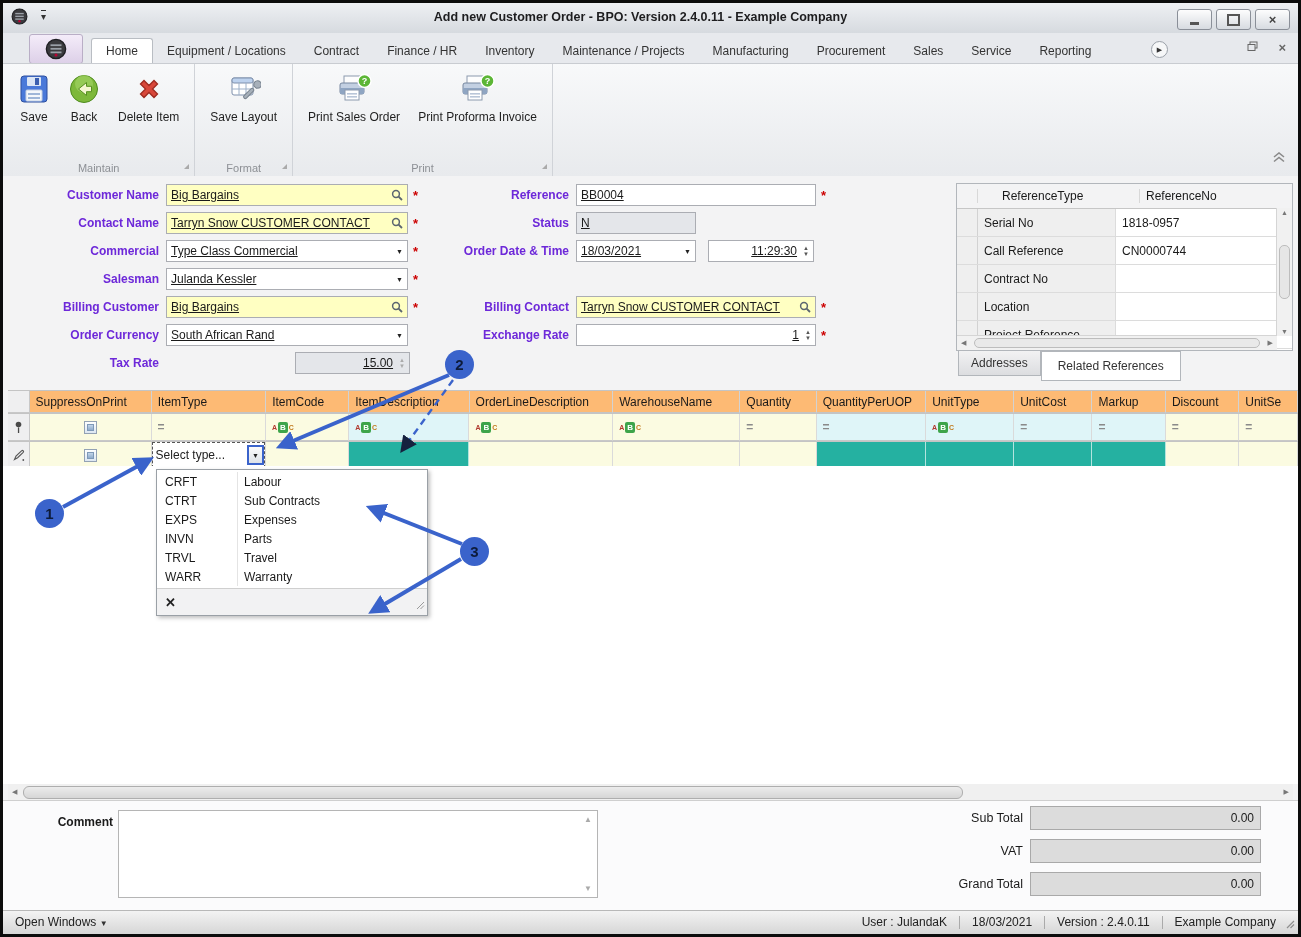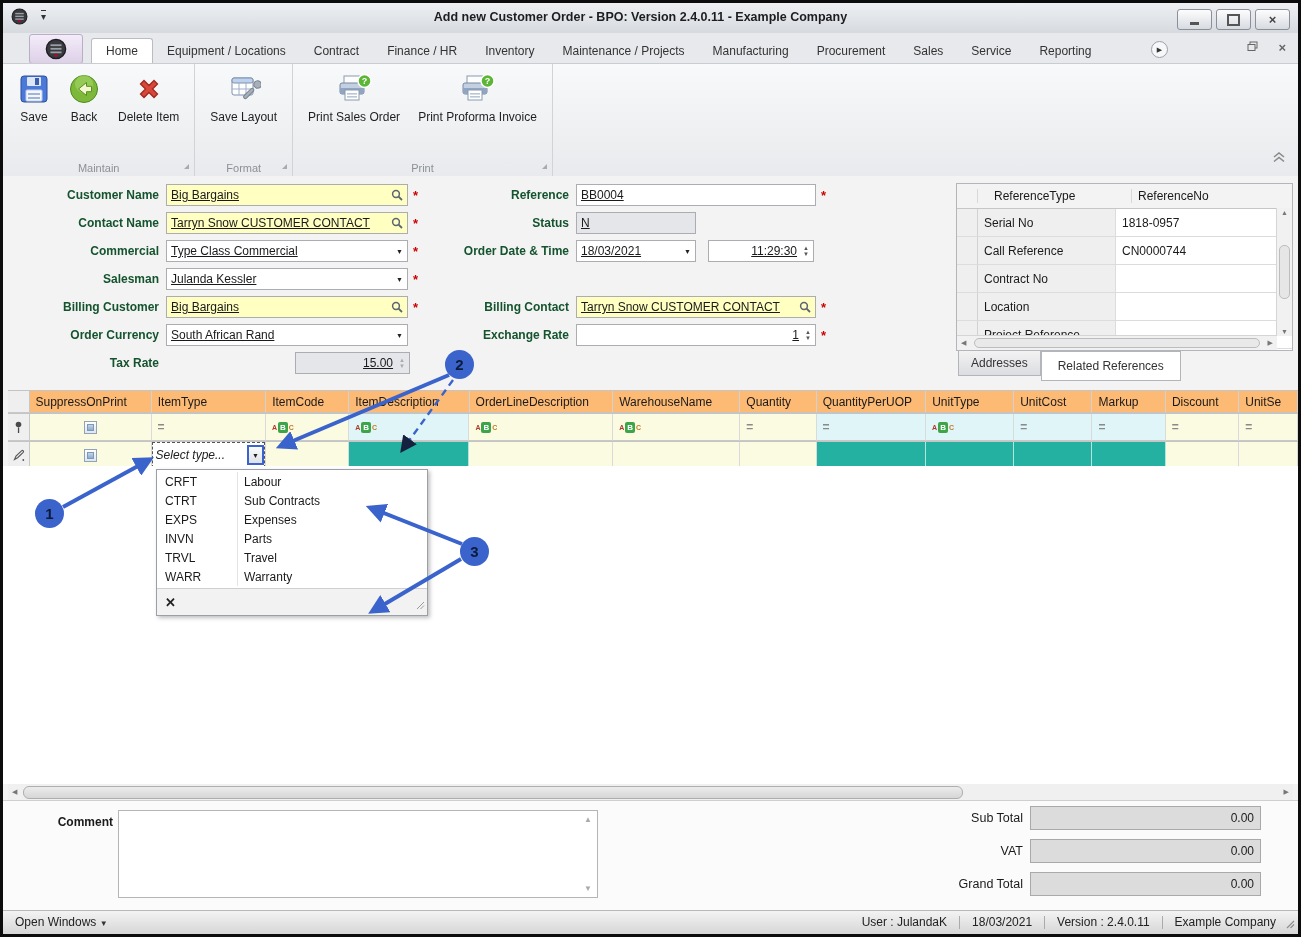--- a/index.html
+++ b/index.html
@@ -42,21 +42,21 @@
   .rcap{position:absolute;left:0;right:0;bottom:2px;text-align:center;color:#8d9095;font-size:11px;}
   .rlauncher{position:absolute;right:4px;bottom:3px;}
   .ribbon-collapse{position:absolute;right:12px;top:88px;}
 
   
   .formarea{position:absolute;left:0;top:173px;right:0;height:214px;background:#f3f3f4;}
   #form-left{position:absolute;left:8px;top:8px;width:430px;}
   #form-middle{position:absolute;left:420px;top:8px;width:410px;}
   .frow{display:flex;align-items:center;height:22px;margin-bottom:6px;}
   .fspacer{height:28px;}
-  .flabel{text-align:right;font-weight:bold;padding-right:7px;color:#14532d;white-space:nowrap;}
+  .flabel{text-align:right;font-weight:bold;padding-right:7px;color:#6d28d9;white-space:nowrap;}
   #form-left .flabel{width:148px;}
   #form-middle .flabel{width:146px;}
   .fctl{position:relative;height:22px;box-sizing:border-box;border:1px solid #abadb3;background:#fff;
     display:flex;align-items:center;padding:0 4px;overflow:hidden;}
   #form-left .fctl{width:242px;}
   #form-middle .fctl{width:240px;}
   .fctl.yellow{background:var(--field-yellow);}
   .fctl.grey{background:#e4e6ea;}
   .fctl.short{width:120px !important;}
   .fctl.short-right{width:115px !important;margin-left:129px;}
@@ -68,21 +68,21 @@
   .sicon{margin-left:4px;display:flex;}
   .spin{display:flex;flex-direction:column;justify-content:center;margin-left:3px;line-height:6px;}
   .spin i{font-style:normal;font-size:6px;color:#555;}
   .grey .spin i{color:#aaa;}
   .req{color:var(--required-red);font-weight:bold;margin-left:5px;font-size:13px;}
 
   
   .refpanel{position:absolute;left:953px;top:180px;width:337px;}
   .refgrid{border:1px solid #b2b6bb;background:#fff;height:166px;overflow:hidden;position:relative;}
   .refhead{display:flex;height:24px;background:#f3f3f4;border-bottom:1px solid #c6c6c6;align-items:center;}
-  .refhead .rh1{width:137px;padding-left:16px;border-left:1px solid #d8d8d8;margin-left:20px;}
+  .refhead .rh1{width:137px;padding-left:24px;border-left:1px solid #d8d8d8;margin-left:20px;}
   .refhead .rh2{width:140px;padding-left:6px;border-left:1px solid #d8d8d8;}
   .refrow{display:flex;height:27px;border-bottom:1px solid #dcdcdc;align-items:center;}
   .refind{width:20px;height:100%;background:#efefef;border-right:1px solid #d2d2d2;}
   .reftype{width:131px;height:100%;display:flex;align-items:center;padding-left:6px;background:#efefef;border-right:1px solid #dcdcdc;}
   .refno{flex:1;height:100%;display:flex;align-items:center;padding-left:6px;background:#fff;}
   .refvscroll{position:absolute;right:0;top:24px;bottom:14px;width:15px;background:#f1f1f1;border-left:1px solid #d5d5d5;
     display:flex;flex-direction:column;align-items:center;justify-content:space-between;padding:1px 0;}
   .refvscroll .thumb{width:9px;height:52px;background:#e6e6e6;border:1px solid #bdbdbd;border-radius:5px;}
   .refhscroll{position:absolute;left:0;right:15px;bottom:0;height:14px;background:#f1f1f1;border-top:1px solid #d5d5d5;
     display:flex;align-items:center;}
@@ -97,21 +97,21 @@
   .ghr{display:flex;border-top:1px solid #c4c4c4;}
   #grid-header{height:22px;background:#f2f2f3;}
   #grid-header .gcell{background:#fdba74;border-right:1px solid #d2d2d2;border-bottom:1px solid #c4c4c4;display:flex;align-items:center;padding-left:6px;box-sizing:border-box;overflow:hidden;white-space:nowrap;}
   #grid-filter{height:27px;}
   #grid-edit{height:27px;}
   .gind{width:22px;box-sizing:border-box;background:#efeff0;border-right:1px solid #c8c8c8;border-bottom:1px solid #c8c8c8;display:flex;align-items:center;justify-content:center;}
   .gcell{box-sizing:border-box;display:flex;align-items:center;padding-left:6px;border-right:1px solid #dadada;border-bottom:1px solid #c8c8c8;overflow:hidden;}
   .bg-yellow{background:var(--row-yellow);}
   .bg-cyan{background:var(--filter-cyan);}
   .bg-teal{background:var(--teal);border-right:1px solid rgba(255,255,255,.65) !important;}
-  .bg-white{background:#b91c1c;font-style:italic;}
+  .bg-white{background:#b91c1c;}
   .cellcenter{justify-content:center;padding-left:0 !important;}
   .cb{width:13px;height:13px;box-sizing:border-box;border:1px solid #93a2b4;background:linear-gradient(#fdfeff,#dde7f2);position:relative;}
   .cb::after{content:"";position:absolute;inset:2px;background:linear-gradient(#c2d5ea,#8fabcb);border:1px solid #7e99b8;}
   .eqicon{color:#8a8a8a;font-weight:bold;}
   .abcicon{display:flex;align-items:center;gap:1px;}
   .abcicon i{font-style:normal;font-size:7px;font-weight:bold;color:#b0392e;}
   .abcicon b{font-size:8px;line-height:11px;background:#3da44a;color:#fff;padding:0 2px;border-radius:2px;}
   .abcicon em{font-style:normal;font-size:7px;font-weight:bold;color:#c27b1f;}
   .sel-cell{outline:1px dashed #555;outline-offset:-1px;background:#fff;width:100%;height:100%;display:flex;align-items:center;padding-left:4px;box-sizing:border-box;}
   .sel-text{flex:1;color:#222;}

